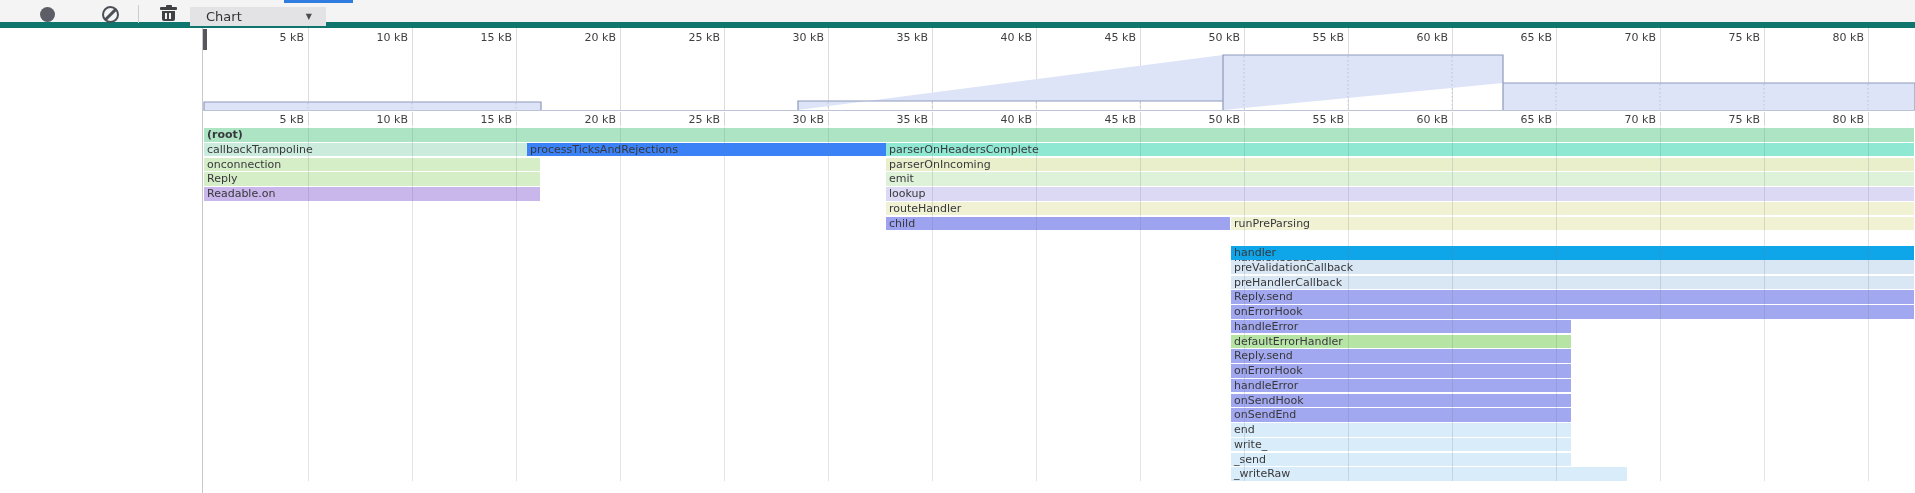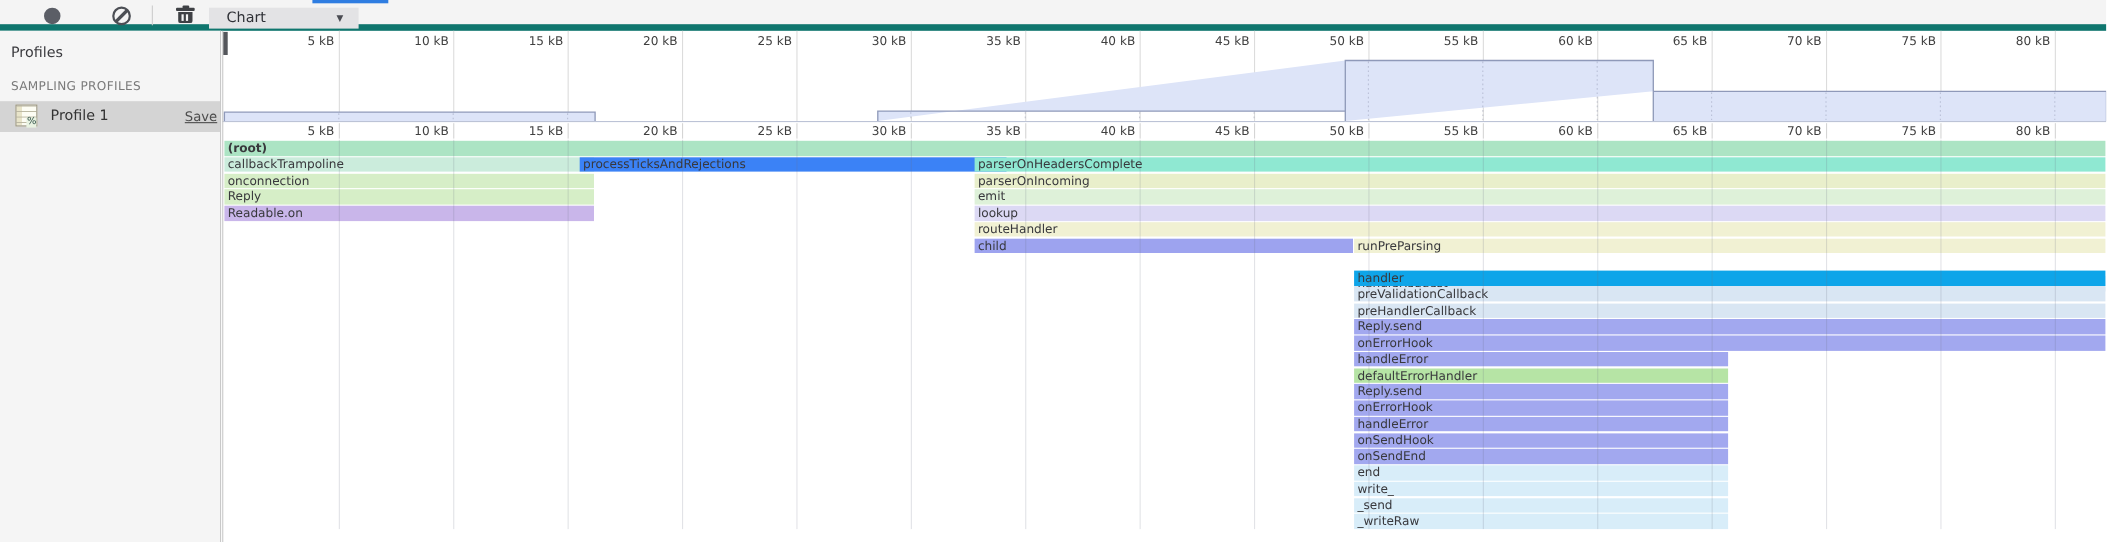--- a/index.html
+++ b/index.html
@@ -71,31 +71,20 @@
           <div class="body"></div>
       </div>
     </div>
     <div class="chart-select">
       <span class="lbl">Chart</span>
       <span class="arrow">▼</span>
     </div>
     <div class="top-blue-line" id="topBlueLine" style="background: rgb(47, 125, 225);"></div>
   </div>
 
-  <div class="sidebar">
-    <div class="sb-title">Profiles</div>
-    <div class="sb-section">SAMPLING PROFILES</div>
-    <div class="sb-row">
-      <div class="sb-icon">
-          <span class="pct">%</span>
-        </div>
-      <div class="sb-name">Profile 1</div>
-      <a class="sb-save">Save</a>
-    </div>
-  </div>
 
   <div id="chartLayer">
       <div class="ruler-label" style="left:224px;top:31px;">5 kB</div>
       <div class="ruler-label" style="left:224px;top:113px;">5 kB</div>
       <div class="gridline-top" style="left:308px;top:28px;height:82px;"></div>
       <div class="tick2" style="left:308px;top:112px;height:14px;"></div>
       <div class="gridline-flame" style="left:308px;top:127px;height:354px;"></div>
       <div class="ruler-label" style="left:328px;top:31px;">10 kB</div>
       <div class="ruler-label" style="left:328px;top:113px;">10 kB</div>
       <div class="gridline-top" style="left:412px;top:28px;height:82px;"></div>
@@ -198,19 +187,19 @@
       <div class="flame-bar" style="left:1231px;top:319.88px;width:340px;height:13.5px;background:#a2a8ef;">handleError</div>
       <div class="flame-bar" style="left:1231px;top:334.64px;width:340px;height:13.5px;background:#b6e4a5;">defaultErrorHandler</div>
       <div class="flame-bar" style="left:1231px;top:349.40px;width:340px;height:13.5px;background:#a2a8ef;">Reply.send</div>
       <div class="flame-bar" style="left:1231px;top:364.16px;width:340px;height:13.5px;background:#a2a8ef;">onErrorHook</div>
       <div class="flame-bar" style="left:1231px;top:378.92px;width:340px;height:13.5px;background:#a2a8ef;">handleError</div>
       <div class="flame-bar" style="left:1231px;top:393.68px;width:340px;height:13.5px;background:#a2a8ef;">onSendHook</div>
       <div class="flame-bar" style="left:1231px;top:408.44px;width:340px;height:13.5px;background:#a2a8ef;">onSendEnd</div>
       <div class="flame-bar" style="left:1231px;top:423.20px;width:340px;height:13.5px;background:#d8edf9;">end</div>
       <div class="flame-bar" style="left:1231px;top:437.96px;width:340px;height:13.5px;background:#d8edf9;">write_</div>
       <div class="flame-bar" style="left:1231px;top:452.72px;width:340px;height:13.5px;background:#d8edf9;">_send</div>
-      <div class="flame-bar" style="left:1231px;top:467.48px;width:340px;height:13.5px;background:#d8edf9;">_writeRaw</div>
+      <div class="flame-bar" style="left:1231px;top:467.48px;width:396px;height:13.5px;background:#d8edf9;">_writeRaw</div>
     </div>
 
   <div class="baseline"></div>
   <div class="chart-left-border"></div>
   <div class="range-marker"></div>
 </div>
 
 </body></html>

